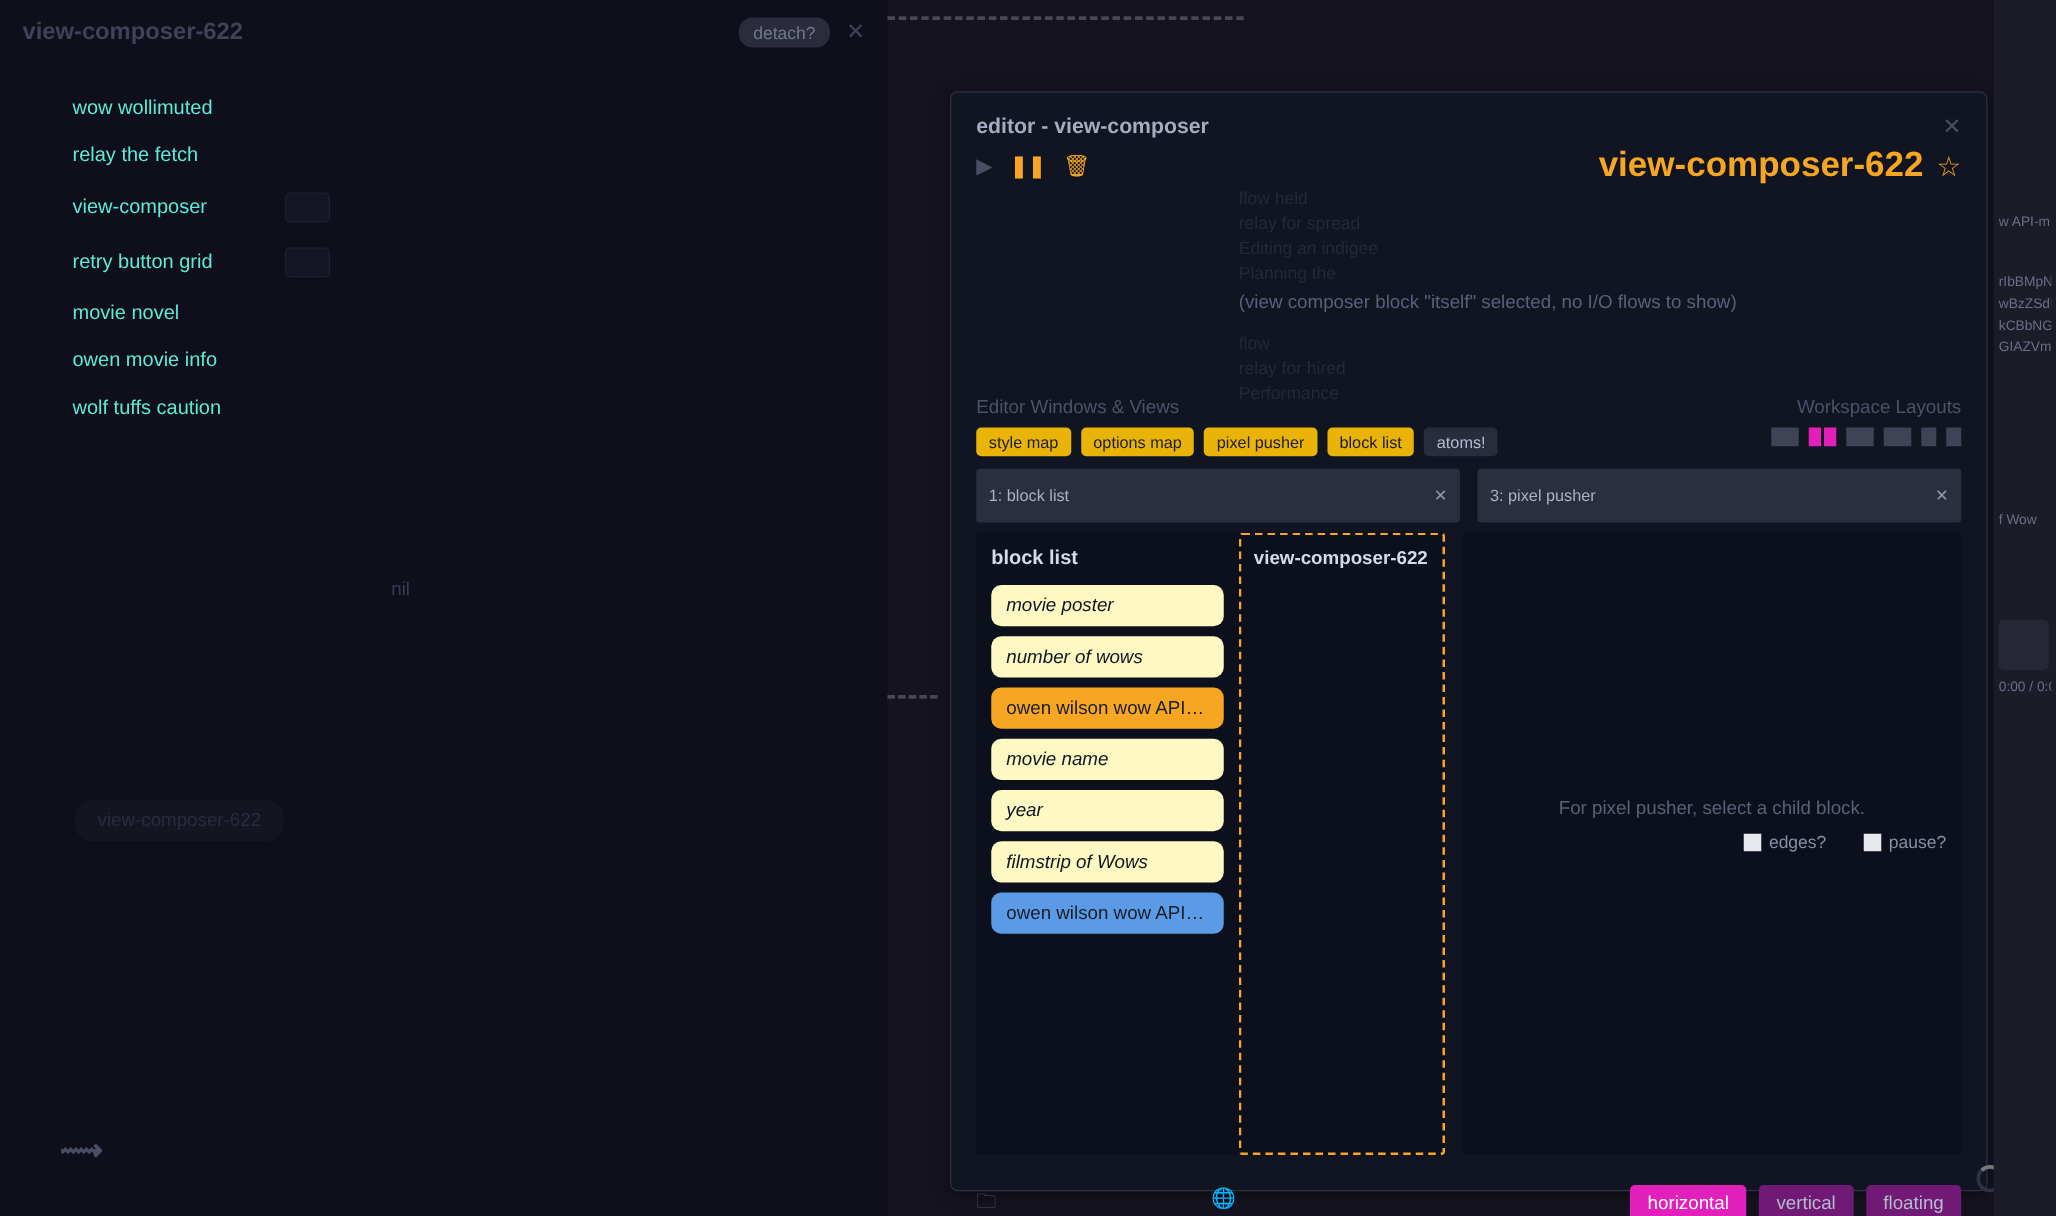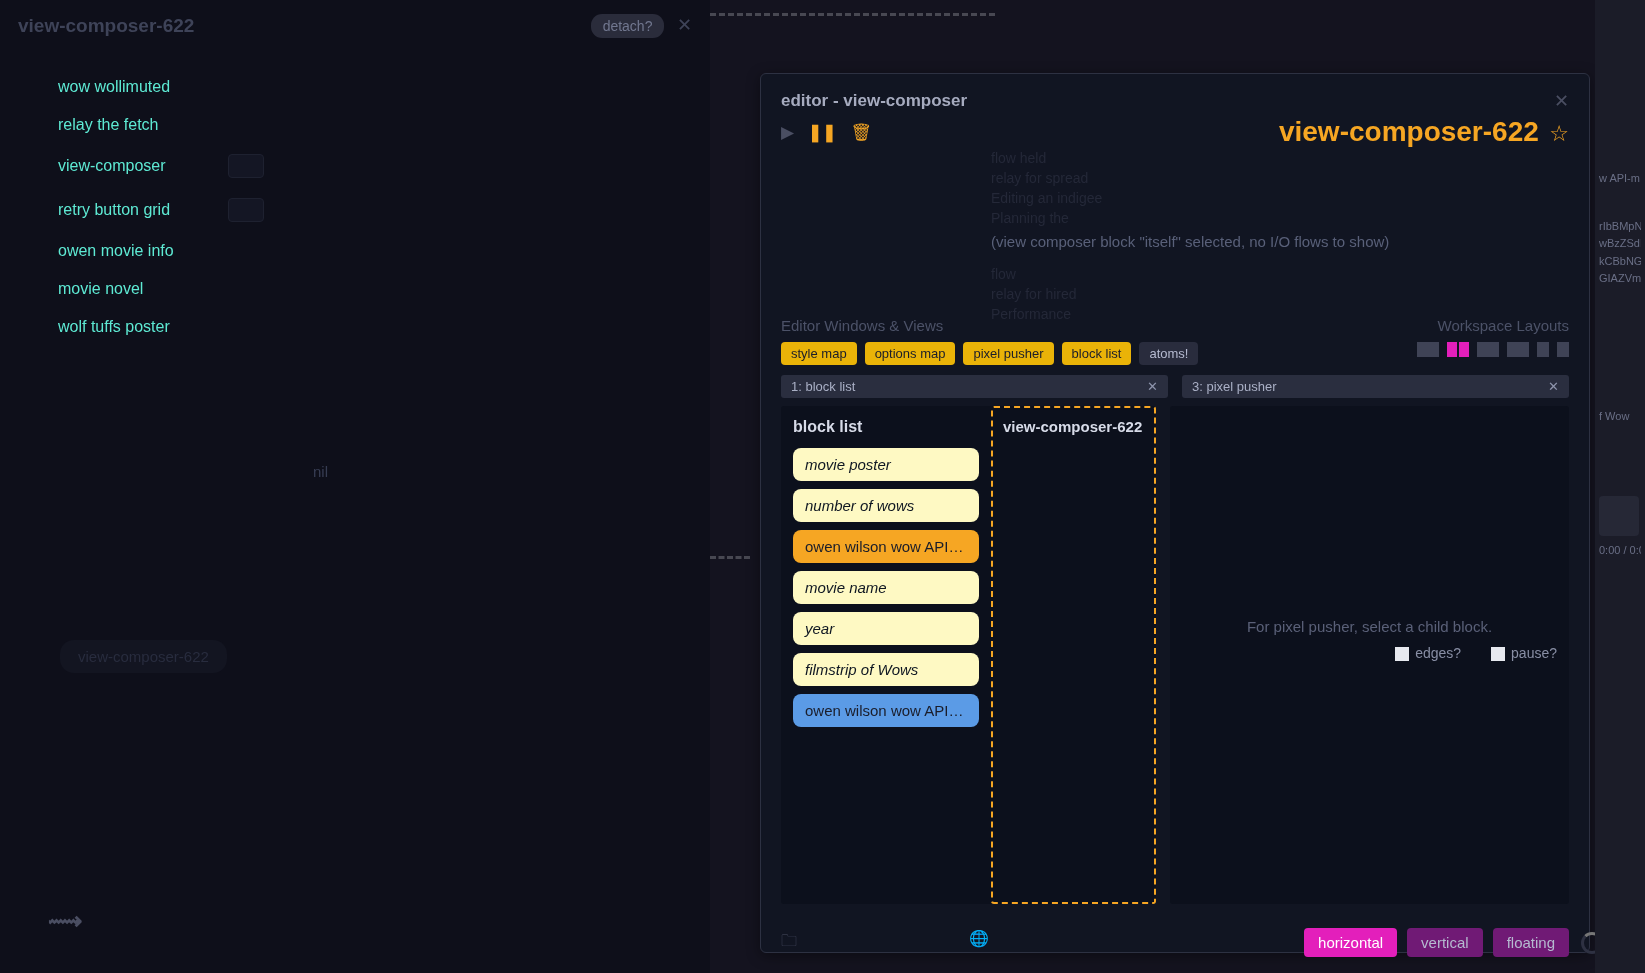--- a/index.html
+++ b/index.html
@@ -47,21 +47,21 @@
 .section-label { color:#4c5268; font-size:15px;}
 .chip-row { display:flex; gap:8px; margin-top:8px;}
 .chip { background:#eab308; color:#1a1d2a; border:none; border-radius:4px; padding:4px 10px; font-size:13px;}
 .chip.dark { background:#292c3d; color:#b5bad0;}
 .layout-icons { display:flex; gap:8px; align-items:center;}
 .layout-icon { width:22px; height:15px; background:#3f4356; display:inline-block;}
 .layout-icon.active { background:#e31fbb;}
 .layout-icon.split-v { background:linear-gradient(90deg,#e31fbb 0 45%,transparent 45% 55%,#e31fbb 55% 100%);}
 
 .panel-tabs { display:flex; gap:14px; margin-top:10px;}
-.panel-tab { flex:1; background:#2a2e3f; border-radius:3px; padding:4px 10px; font-size:13px; color:#aab0c6; display:flex; justify-content:space-between; align-items:center;}
+.panel-tab { flex:1; background:#2a2e3f; border-radius:3px; padding:14px 10px; font-size:13px; color:#aab0c6; display:flex; justify-content:space-between; align-items:center;}
 .panel-tab .x { color:#8f95ad;}
 
 .dual { display:flex; gap:14px; margin-top:8px;}
 .col { flex:1; background:#0c101c; border-radius:3px; height: 498px; position:relative;}
 .col-inner { display:flex; height:100%;}
 .blocklist { width:210px; padding:12px}
 .blocklist h4 { color:#d7dbe8; font-size:16px; font-weight:600; margin-bottom:12px;}
 .block-item { border-radius:8px; padding:8px 12px; margin-bottom:8px; font-size:15px; color:#0f1722; white-space:nowrap; overflow:hidden; text-overflow:ellipsis;}
 .c-teal { background:#fef9c3;font-style:italic;}
 .c-amber { background:#f6a623; color:#1a1d2a;}
@@ -111,27 +111,27 @@
         </div>
       <div class="field-row">
           <span class="field-label">view-composer</span>
           <span class="field-box"></span>
         </div>
       <div class="field-row">
           <span class="field-label">retry button grid</span>
           <span class="field-box"></span>
         </div>
       <div class="field-row">
+          <span class="field-label">movie novel</span>
+        </div>
+      <div class="field-row">
           <span class="field-label">owen movie info</span>
         </div>
       <div class="field-row">
-          <span class="field-label">movie novel</span>
-        </div>
-      <div class="field-row">
-          <span class="field-label">wolf tuffs poster</span>
+          <span class="field-label">wolf tuffs caution</span>
         </div>
       <div class="nil">nil</div>
     </div>
     <div class="bottom-chip">view-composer-622</div>
   </div>
 
   <div class="dash-h1"></div>
   <div class="dash-h2"></div>
 
   <div class="right-panel">

